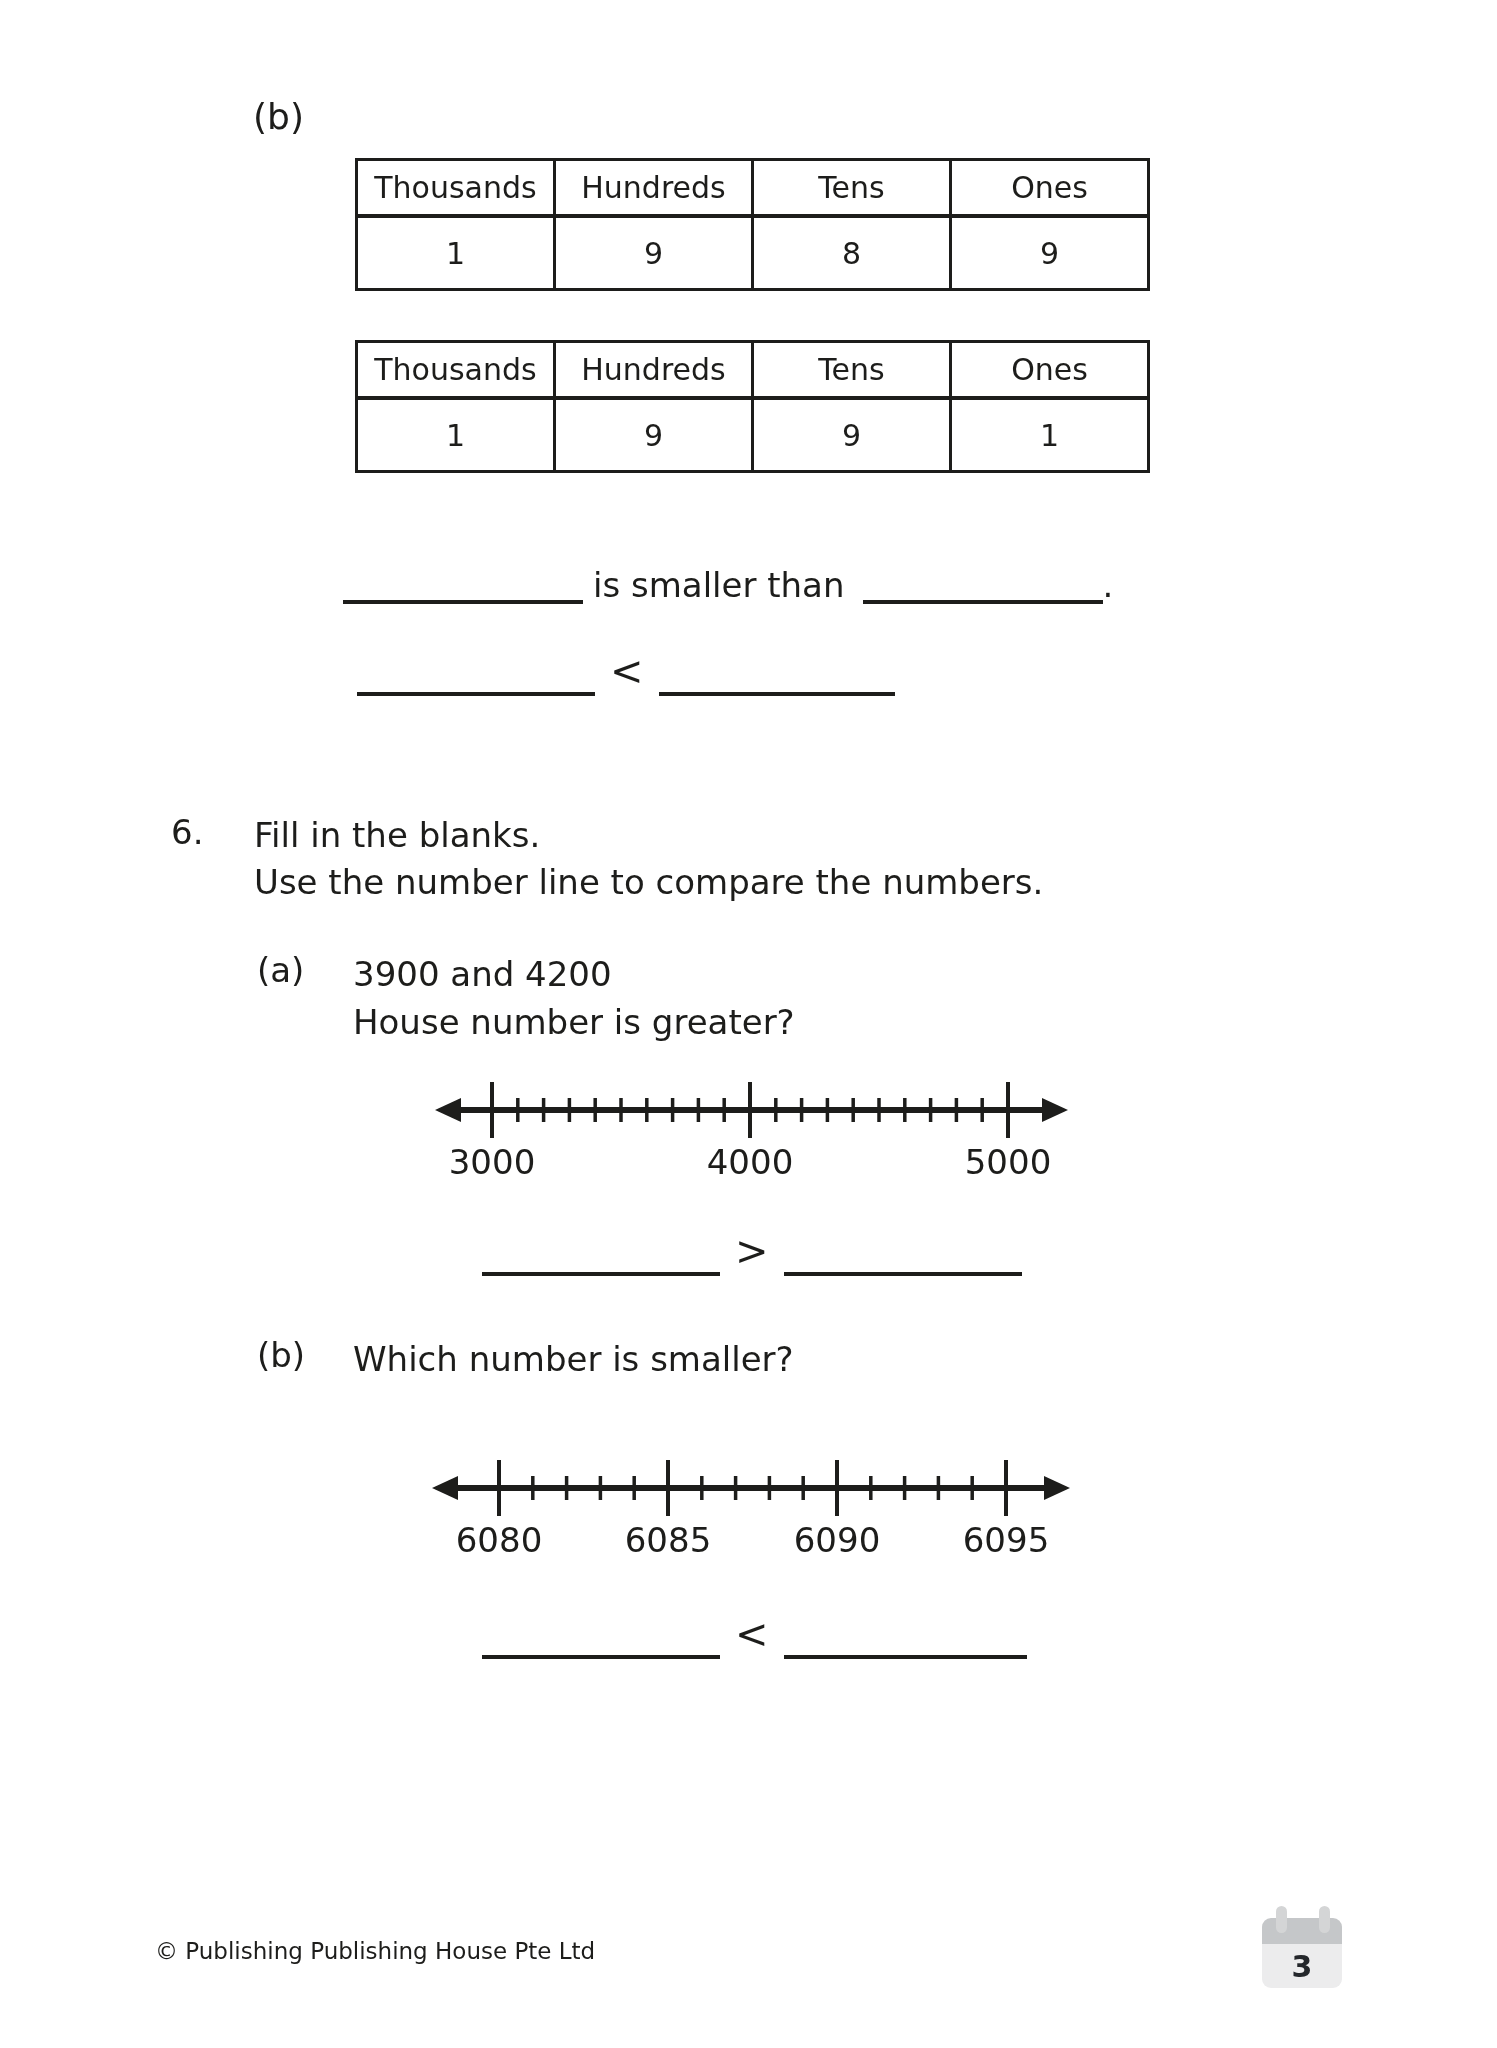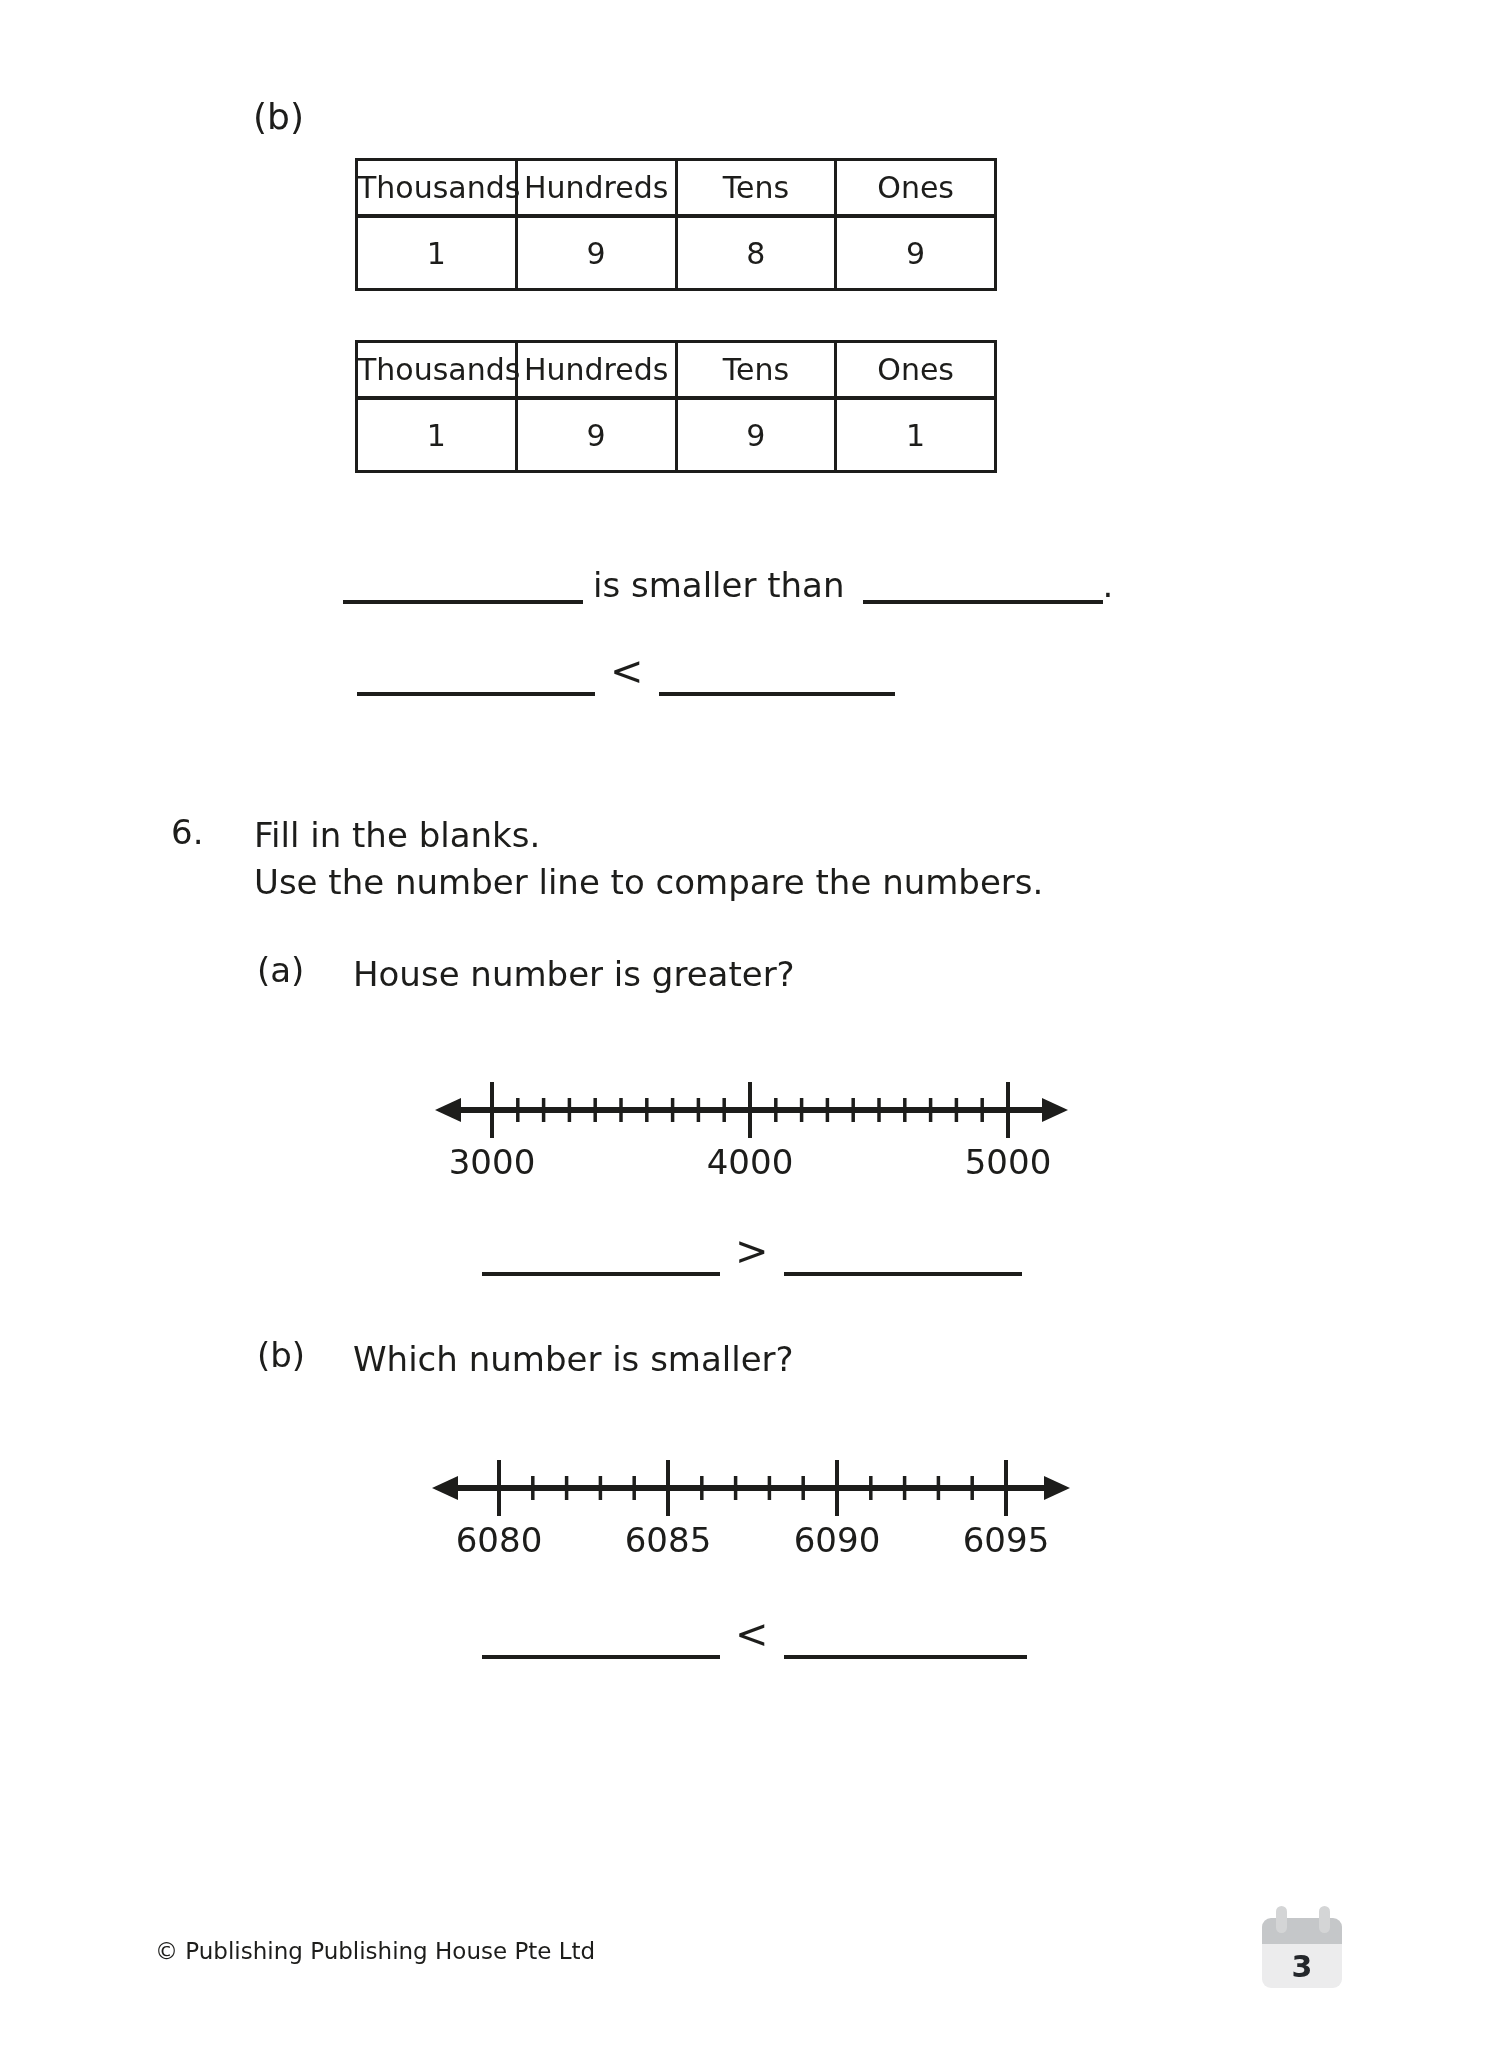--- a/index.html
+++ b/index.html
@@ -14,21 +14,21 @@
   }
   .abs{position:absolute;}
 
   
   .part-b-label{left:253px;top:96px;font-size:36px;}
 
   
   .pv-table{
     position:absolute;
     left:355px;
-    width:642px;
+    width:795px;
     border-collapse:collapse;
     table-layout:fixed;
     font-size:30px;
   }
   .pv-table.t1{top:158px;}
   .pv-table.t2{top:340px;}
   .pv-table th,.pv-table td{
     border:3px solid #1d1d1b;
     text-align:center;
     font-weight:normal;
@@ -159,20 +159,21 @@
     <div class="q6-num">6.</div>
     <div class="q6-text">
       <div>Fill in the blanks.</div>
       <div>Use the number line to compare the numbers.</div>
     </div>
   </div>
 
   <div class="abs part part-a">
     <div class="part-label">(a)</div>
     <div class="part-text">
+      <div>3900 and 4200</div>
       <div>House number is greater?</div>
     </div>
   </div>
 
   <svg class="numberline nl-a" viewBox="0 0 700 118">
       <line x1="53" y1="40" x2="650" y2="40" stroke="#1d1d1b" stroke-width="6"></line>
       <polygon points="35,40 61,28 61,52" fill="#1d1d1b"></polygon>
       <polygon points="668,40 642,28 642,52" fill="#1d1d1b"></polygon>
       <line x1="92" y1="12" x2="92" y2="68" stroke="#1d1d1b" stroke-width="4"></line>
       <text x="92" y="104" text-anchor="middle" font-size="34">3000</text>

